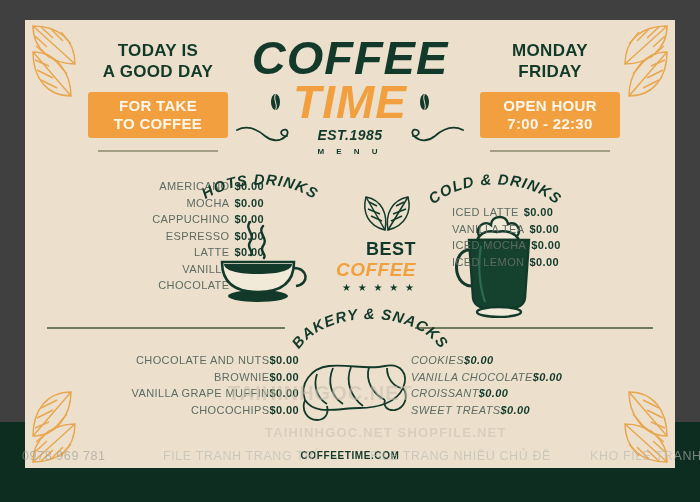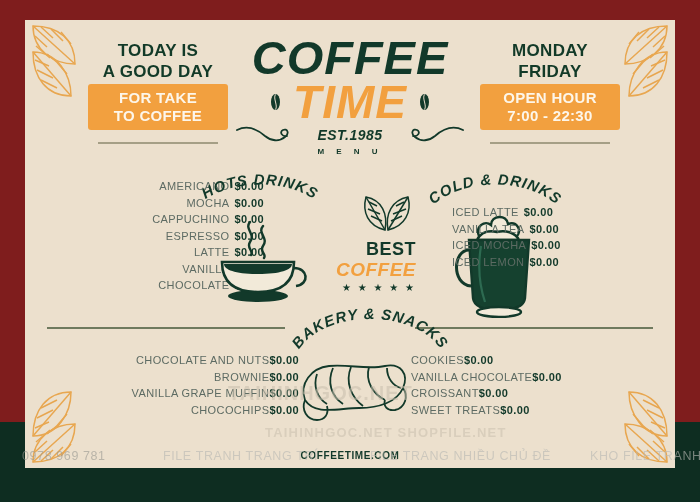--- a/index.html
+++ b/index.html
@@ -1,21 +1,21 @@
 <!DOCTYPE html>
 <html><head>
 <meta charset="utf-8">
 <style>
   html,body{margin:0;padding:0;}
   body{
     width:700px;height:502px;overflow:hidden;
     background:#0e2d21;
     font-family:"Liberation Sans", sans-serif;
   }
-  .screen{position:relative;width:700px;height:422px;background:#7f1d1d;}
+  .screen{position:relative;width:700px;height:422px;background:#404040;}
 
   
   .caption-bar{
     position:absolute;left:0;bottom:0;width:700px;height:32px;
     background:#0d3326;display:flex;align-items:center;
   }
   .caption-text{
     color:#d8e3dc;font-size:15px;padding-left:14px;letter-spacing:.2px;
     font-family:"Liberation Serif", serif;white-space:nowrap;
   }
@@ -36,21 +36,21 @@
   
   .header{position:absolute;left:0;top:0;width:650px;height:140px;}
   .side-block{position:absolute;width:190px;text-align:center;top:20px;}
   .side-left{left:38px;}
   .side-right{right:30px;}
   .side-title{
     color:#123a28;font-size:17px;font-weight:bold;line-height:1.25;
     letter-spacing:.3px;
   }
   .pill{
-    margin:1px auto 0;background:#f2a03f;border-radius:3px;
+    margin:9px auto 0;background:#f2a03f;border-radius:3px;
     padding:5px 6px;width:128px;color:#fdf6ea;font-size:15px;font-weight:bold;
     line-height:1.2;letter-spacing:.3px;
   }
   .side-rule{
     width:120px;height:2px;background:#8d8a6d;margin:12px auto 0;opacity:.75;
   }
 
   
   .logo{position:absolute;left:50%;transform:translateX(-50%);top:16px;width:300px;text-align:center;}
   .logo-coffee{
@@ -93,21 +93,21 @@
   .best-word{color:#12392a;font-size:18px;font-weight:bold;letter-spacing:.5px;margin-top:3px;}
   .coffee-word{color:#f2a03f;font-size:19px;font-weight:bold;font-style:italic;letter-spacing:.5px;line-height:1.05;}
   .stars{color:#12392a;font-size:10px;letter-spacing:2px;margin-top:2px;}
 
   
   .section-bakery{position:absolute;left:0;top:300px;width:650px;height:115px;}
   .rule{position:absolute;height:2px;background:#6f7a5e;top:7px;}
   .rule-left{left:22px;width:238px;}
   .rule-right{right:22px;width:238px;}
   .bk-left{position:absolute;left:14px;top:32px;width:260px;text-align:right;}
-  .bk-right{position:absolute;right:14px;top:32px;width:250px;text-align:left;}
+  .bk-right{position:absolute;right:14px;top:32px;width:250px;text-align:left;font-style:italic;}
   .croissant{position:absolute;left:268px;top:24px;width:118px;height:88px;}
 
   
   .poster-footer{position:absolute;left:0;bottom:0;width:650px;height:26px;
     display:flex;align-items:center;justify-content:center;}
   .poster-footer-text{color:#12392a;font-size:10px;font-weight:bold;letter-spacing:.6px;}
 
   
   .wm{
     position:absolute;color:#b9b9b4;opacity:.62;font-size:12.5px;

